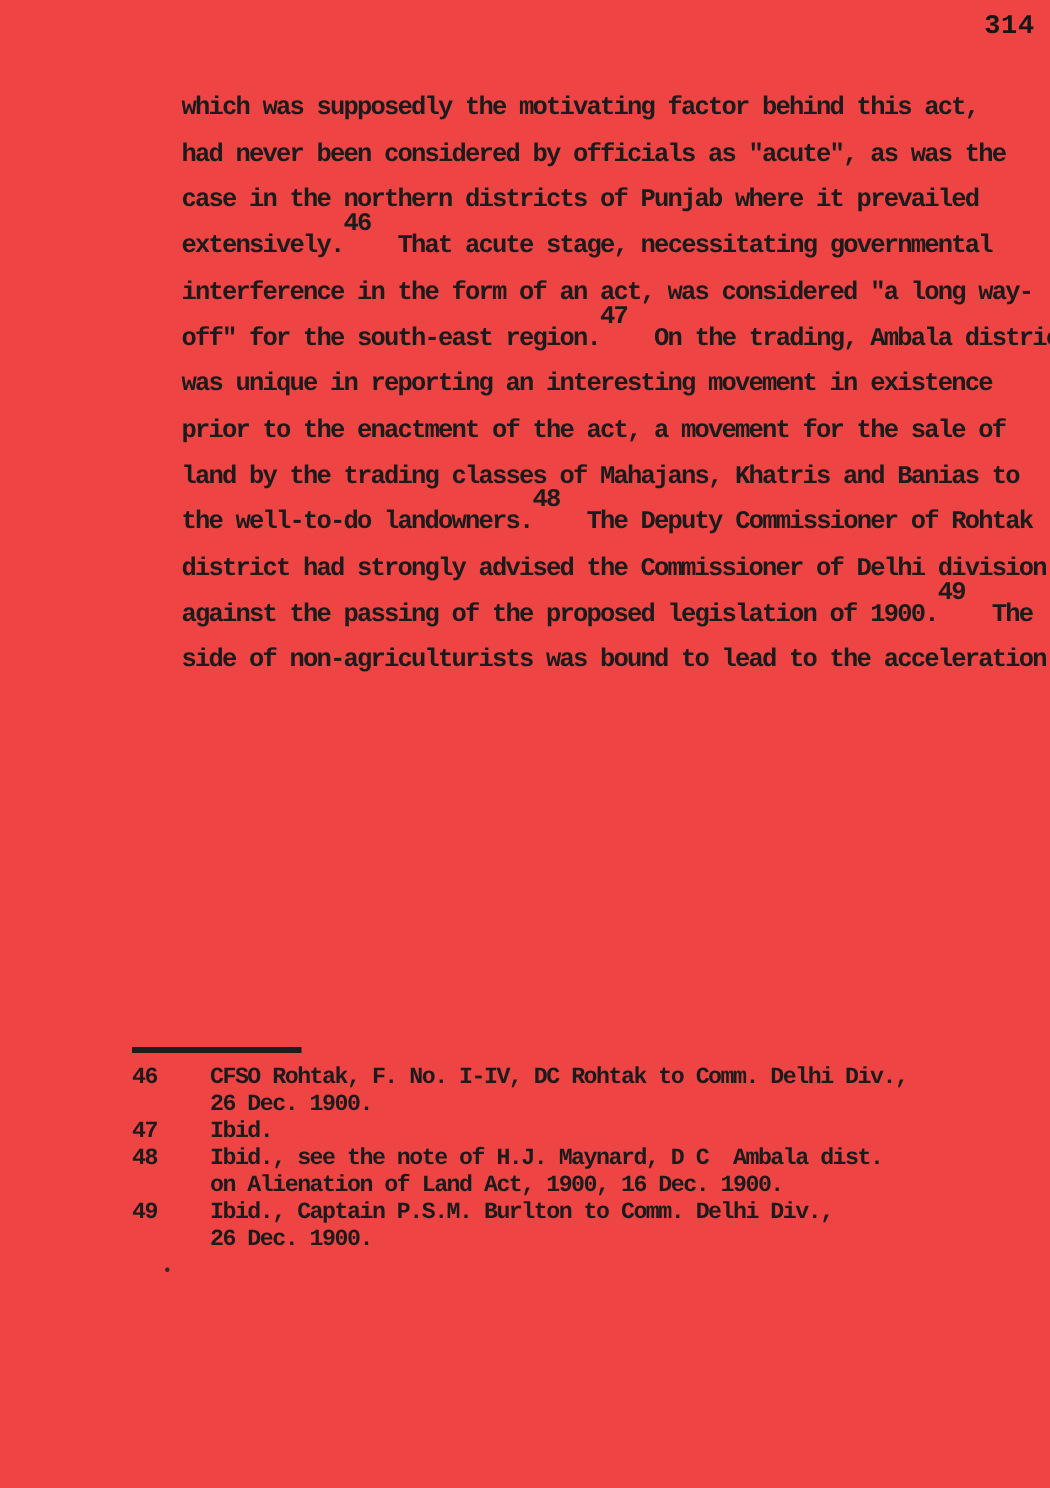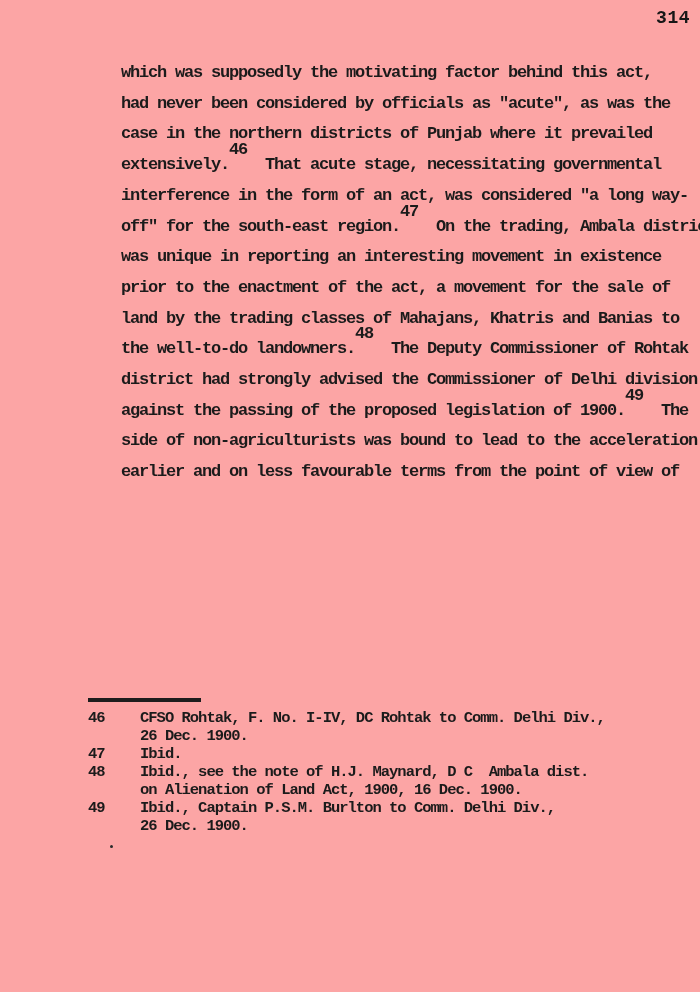--- a/index.html
+++ b/index.html
@@ -6,21 +6,21 @@
   html, body { width: 700px; height: 992px; }
   body {
     background: #f6f6f4;
     font-family: "Liberation Mono", "DejaVu Sans Mono", monospace;
     color: #1b1b1b;
   }
   .page {
     position: relative;
     width: 700px;
     height: 992px;
-    background: #fca5a5;
+    background: #ef4444;
     overflow: hidden;
     font-weight: 700;
   }
   .page-number {
     position: absolute;
     top: 8px;
     right: 10px;
     font-size: 18px;
     letter-spacing: 0.5px;
     color: #161616;
@@ -83,21 +83,20 @@
       <div class="line"><span>extensively.</span><span class="sup">46</span><span>  That acute stage, necessitating governmental</span></div>
       <div class="line"><span>interference in the form of an act, was considered "a long way-</span></div>
       <div class="line"><span>off" for the south-east region.</span><span class="sup">47</span><span>  On the trading, Ambala district</span></div>
       <div class="line"><span>was unique in reporting an interesting movement in existence</span></div>
       <div class="line"><span>prior to the enactment of the act, a movement for the sale of</span></div>
       <div class="line"><span>land by the trading classes of Mahajans, Khatris and Banias to</span></div>
       <div class="line"><span>the well-to-do landowners.</span><span class="sup">48</span><span>  The Deputy Commissioner of Rohtak</span></div>
       <div class="line"><span>district had strongly advised the Commissioner of Delhi division</span></div>
       <div class="line"><span>against the passing of the proposed legislation of 1900.</span><span class="sup">49</span><span>  The</span></div>
       <div class="line"><span>side of non-agriculturists was bound to lead to the acceleration</span></div>
-      <div class="line"><span>earlier and on less favourable terms from the point of view of</span></div>
     </div>
   <div class="footnote-rule"></div>
   <div class="footnotes" id="footnotes">
       <div class="fn-row">
         <div class="fn-num">46</div>
         <div class="fn-lines">
           <div class="fn-line"><span class="u">CFSO Rohtak</span><span>, F. No. I-IV, DC Rohtak to Comm. Delhi Div.,</span></div>
           <div class="fn-line"><span>26 Dec. 1900.</span></div>
         </div>
       </div>

